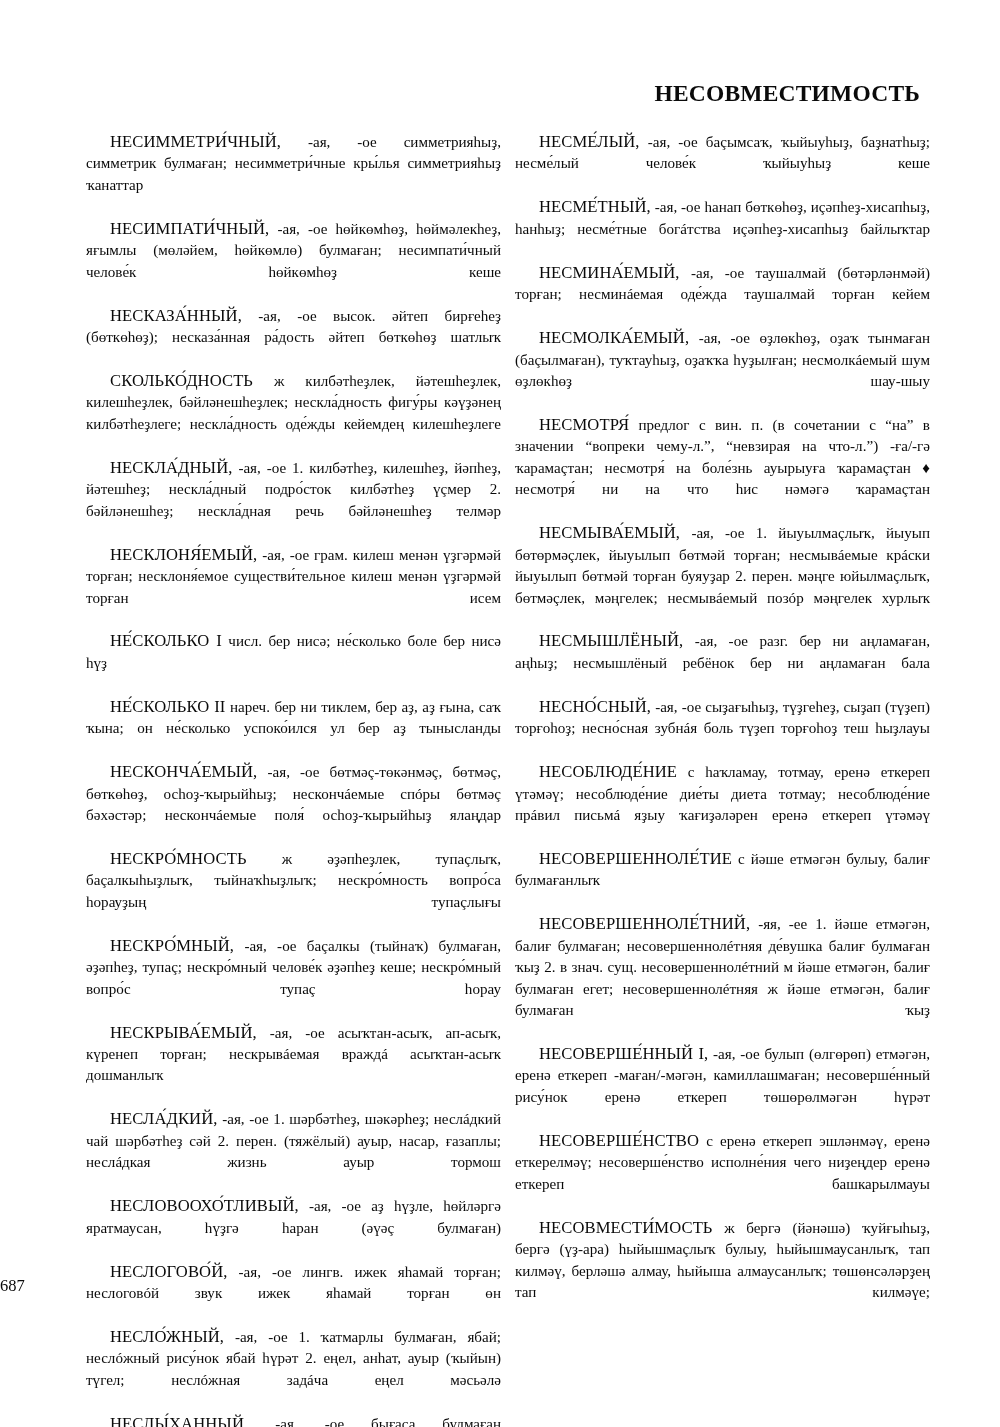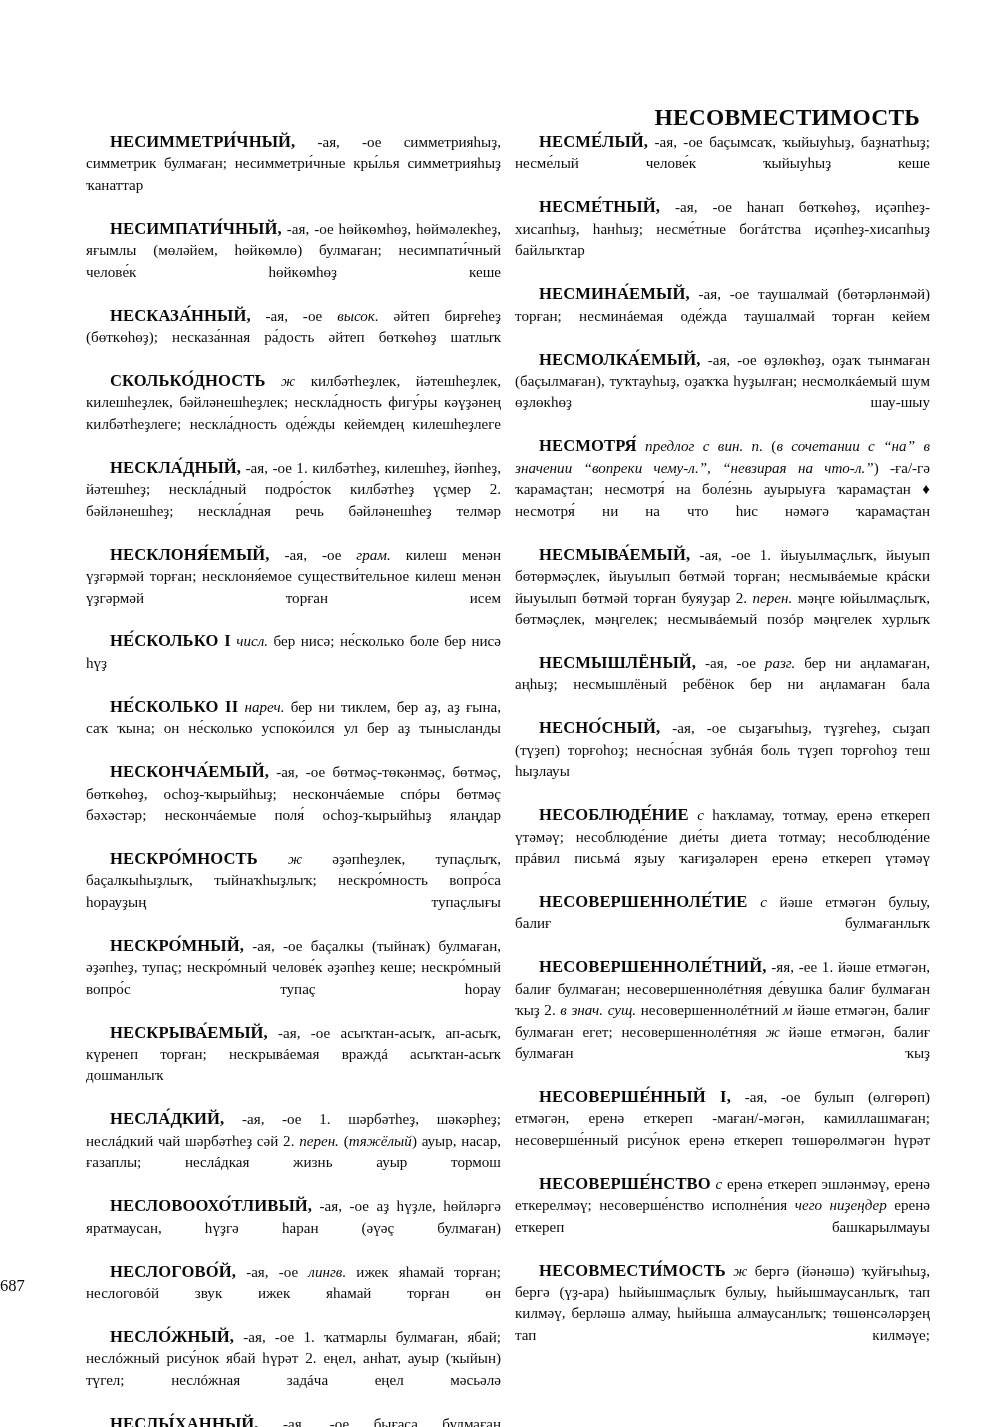--- a/index.html
+++ b/index.html
@@ -14,21 +14,21 @@
   #page {
     position: relative;
     width: 1000px;
     height: 1427px;
     margin: 0 auto;
     background: #ffffff;
     overflow: hidden;
   }
   .running-head {
     position: absolute;
-    top: 104px;
+    top: 80px;
     left: 500px;
     width: 420px;
     text-align: right;
     font-size: 23.5px;
     font-weight: bold;
     letter-spacing: 0.2px;
   }
   .columns {
     position: absolute;
     top: 131px;
@@ -53,29 +53,28 @@
     text-indent: 24px;
     text-align: justify;
   }
   
   .entry::after {
     content: "";
     display: inline-block;
     width: 100%;
   }
   .hw {
-    font-weight: bold;
+    font-weight: normal;
     font-size: 16.6px;
     letter-spacing: 0.1px;
   }
   .b {
     font-weight: normal;
   }
   .i {
-    font-style: italic;
   }
   .folio {
     position: absolute;
     left: 0;
     top: 1276px;
     width: 1000px;
     text-align: left;
     font-size: 16.5px;
   }
 </style>

